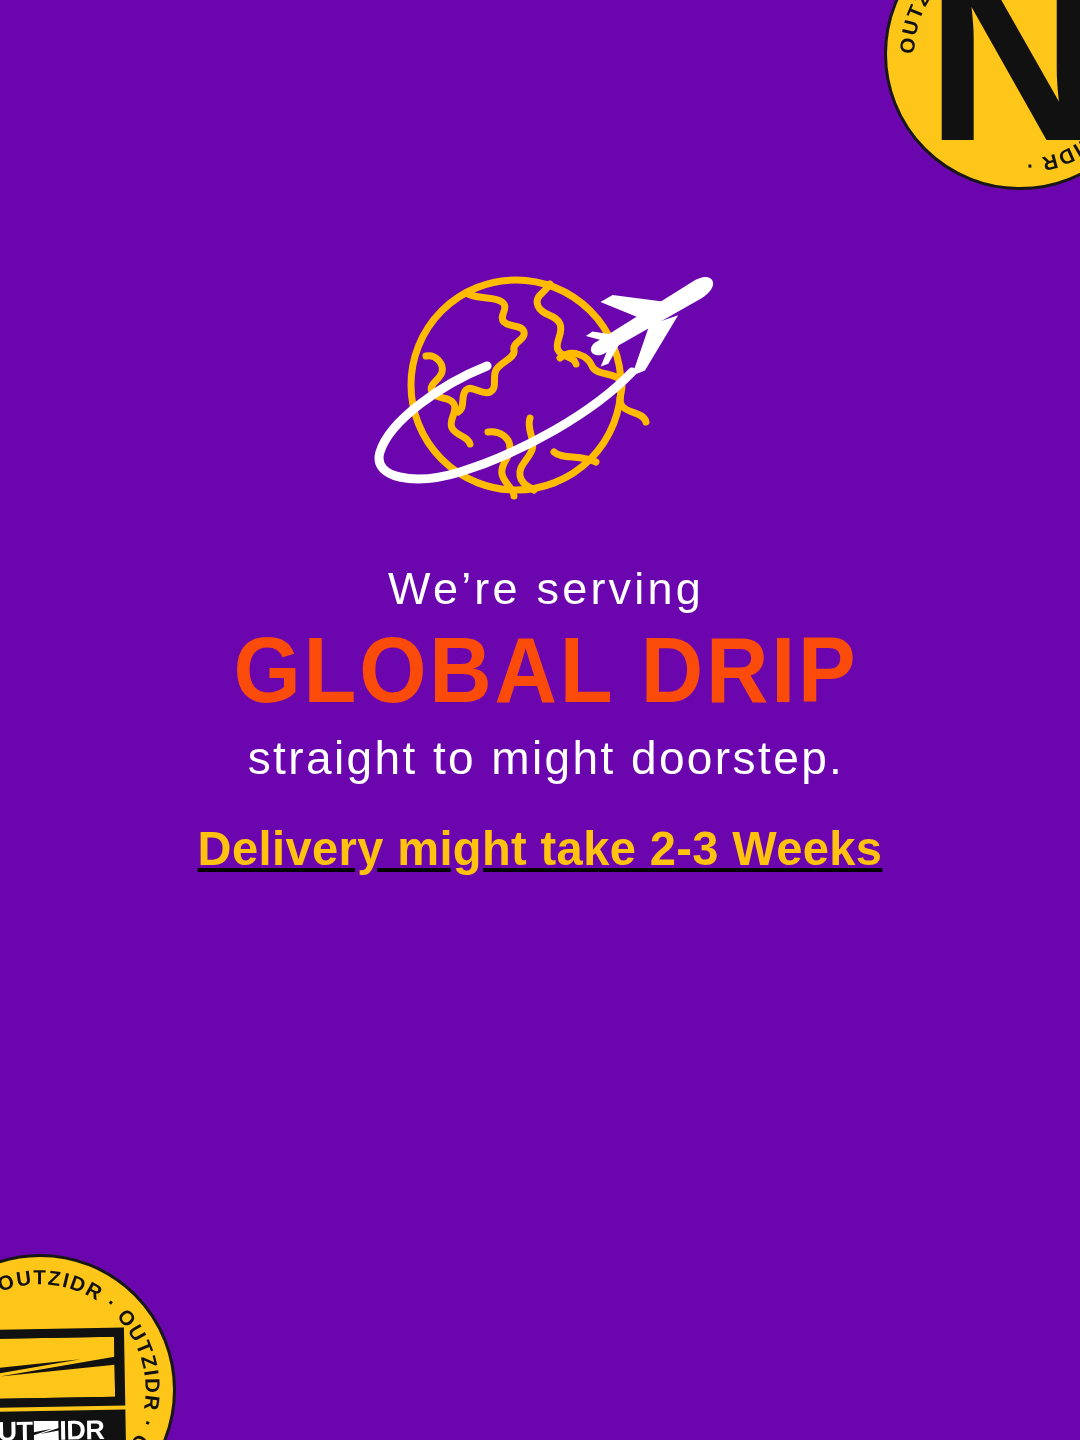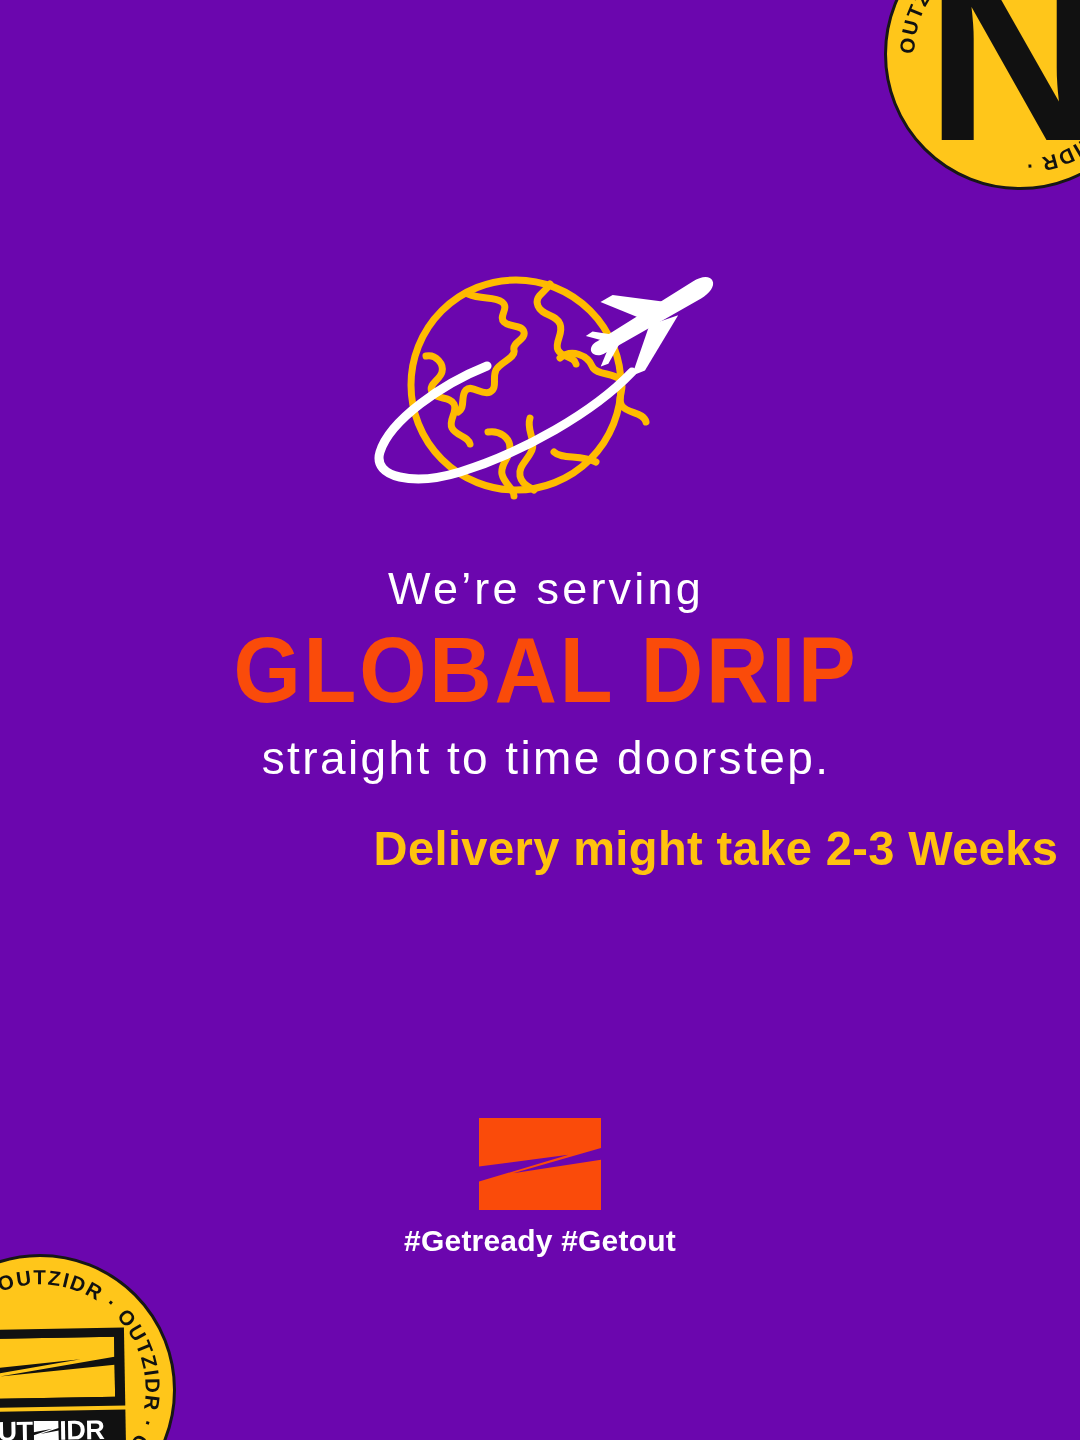--- a/index.html
+++ b/index.html
@@ -161,21 +161,22 @@
     letter-spacing: 2.4px;
     line-height: 1.1;
     margin: 16px 0 0 0;
   }
 
   .delivery {
     position: absolute;
     left: 0;
     right: 0;
     top: 822px;
-    text-align: right;
+    text-align: center;
+    text-decoration: underline;
   }
   .delivery-main {
     color: #FFC20E;
     font-size: 49px;
     font-weight: 700;
     letter-spacing: 0.4px;
     line-height: 1.1;
     margin: 0;
     transform: scaleX(0.96);
   }
@@ -285,27 +286,21 @@
         <path d="M20 50 L2 66 L10 67 L30 53 Z"></path>
         <rect x="118" y="31" width="5" height="5" rx="1.5"></rect>
         <rect x="126" y="32" width="5" height="5" rx="1.5"></rect>
       </g>
     </svg>
   </div>
 
   <div class="copy">
     <p class="kicker">We’re serving</p>
     <p class="headline">GLOBAL DRIP</p>
-    <p class="subline">straight to time doorstep.</p>
+    <p class="subline">straight to might doorstep.</p>
   </div>
 
   <div class="delivery">
     <p class="delivery-main">Delivery might take 2-3 Weeks</p>
   </div>
 
-  <div class="footer">
-    <svg class="footer-logo" viewBox="0 0 150 110" preserveAspectRatio="none">
-      <polygon points="0,0 150,0 150,36 42,66 150,50 150,110 0,110 0,76 110,44 0,58" fill="#FA4B0A"></polygon>
-    </svg>
-    <p class="footer-tags">#Getready #Getout</p>
-  </div>
 
 </div>
 
 </body></html>

